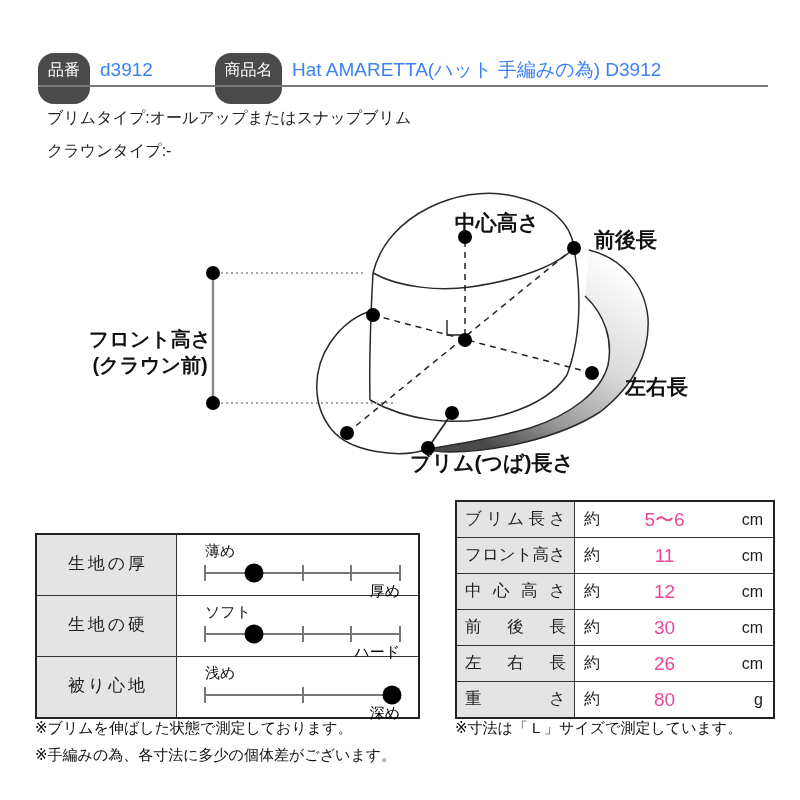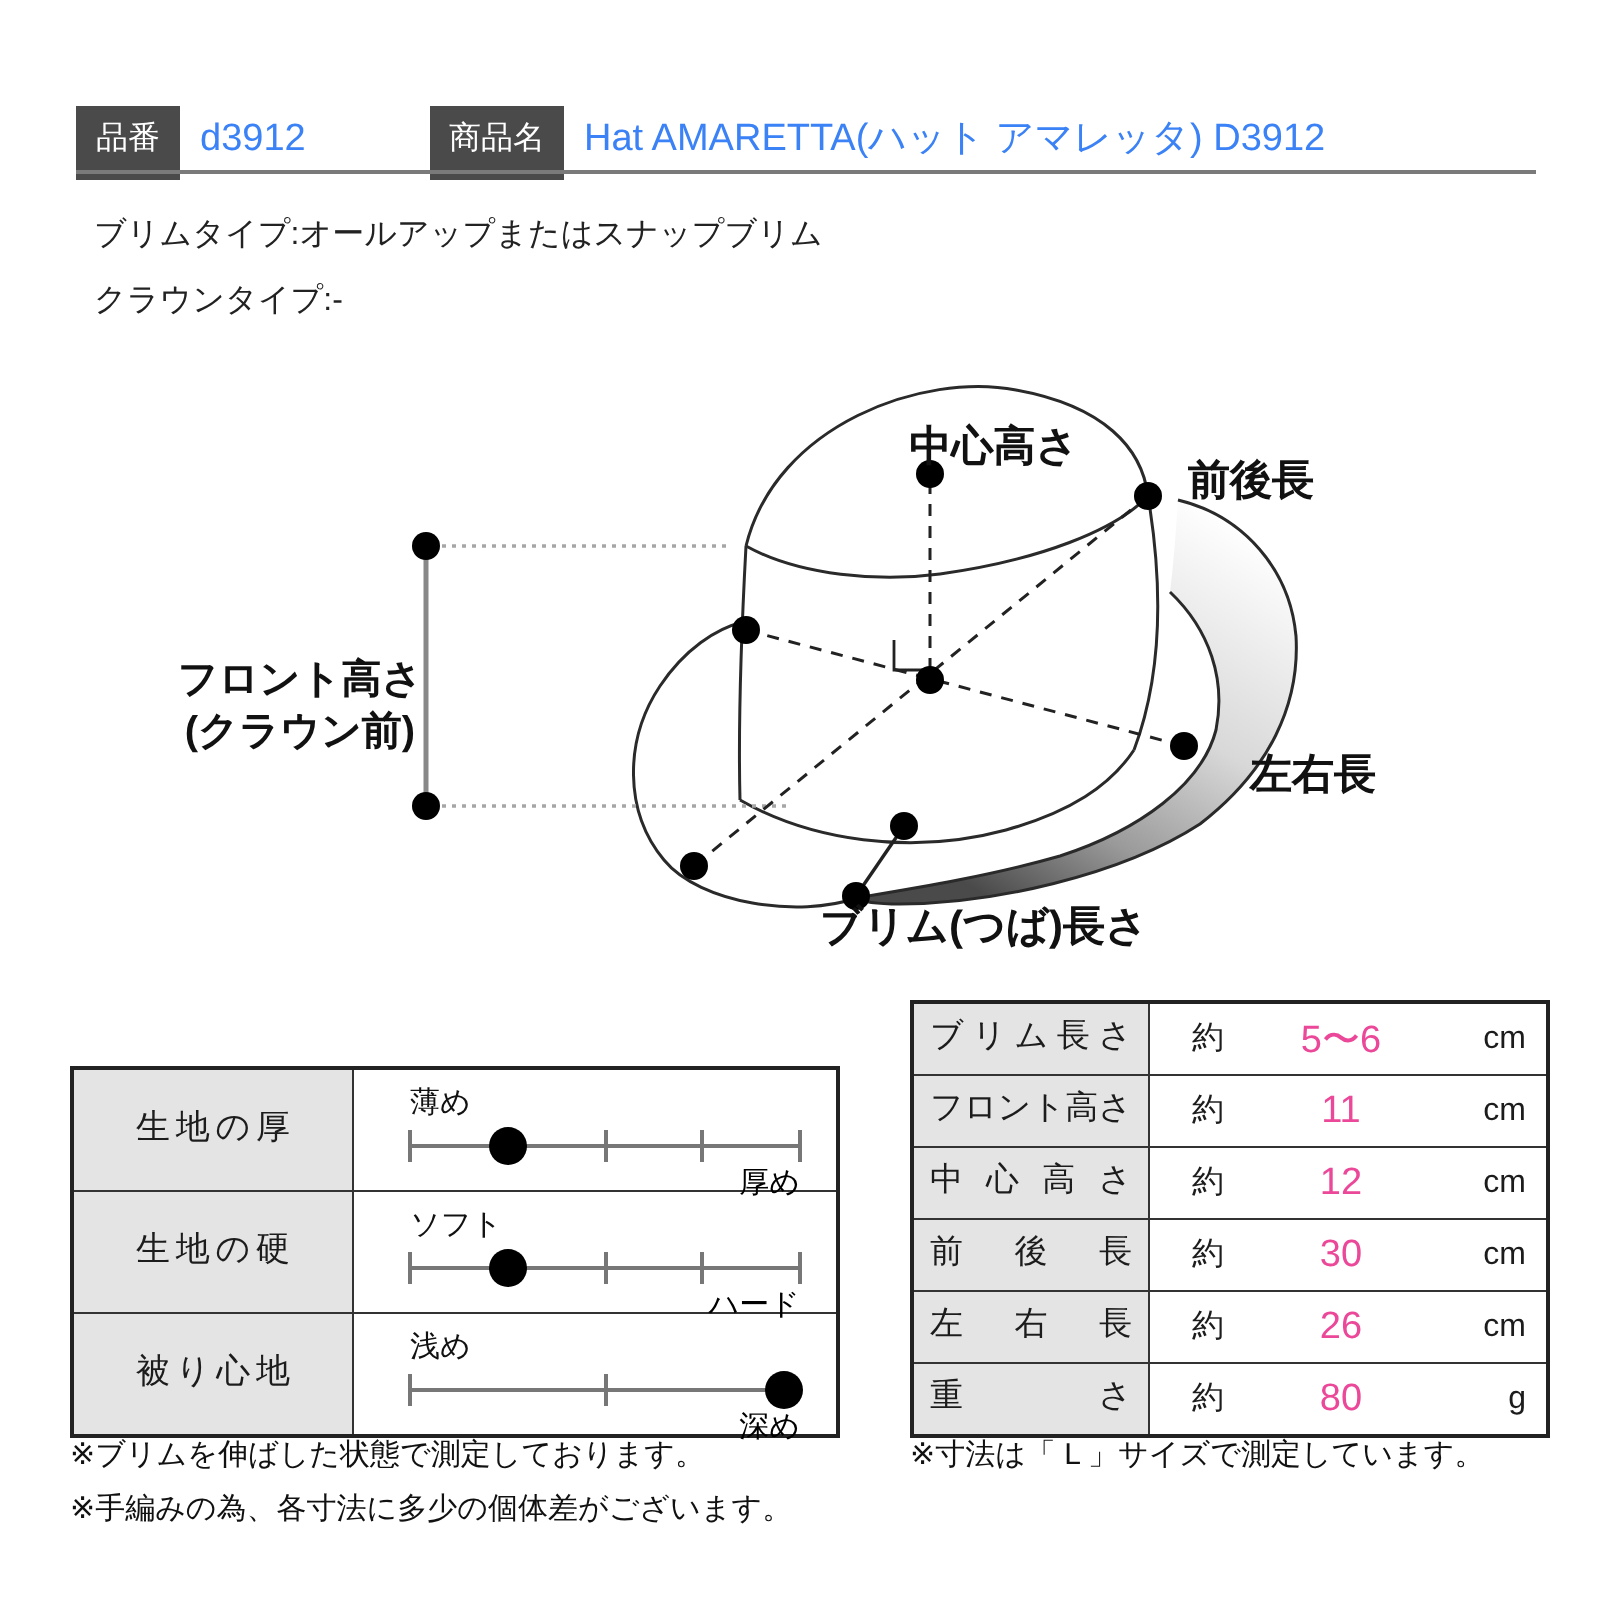--- a/index.html
+++ b/index.html
@@ -5,22 +5,22 @@
   html,body{margin:0;padding:0;}
   body{
     width:800px;height:800px;position:relative;overflow:hidden;
     background:#ffffff;
     font-family:"Liberation Sans","DejaVu Sans",sans-serif;
     color:#222;
   }
 
   
   .hdr-box{
-    position:absolute;top:53px;height:37px;line-height:33px;
-    background:#4a4a4a;color:#ffffff;text-align:center;font-size:16px;
+    position:absolute;top:53px;height:51px;line-height:33px;
+    background:#4a4a4a;color:#ffffff;text-align:center;font-size:16px;border-radius:16px;
   }
   #box-itemno{left:38px;width:52px;}
   #box-product{left:215px;width:67px;}
   .hdr-val{position:absolute;top:53px;height:33px;line-height:33px;font-size:19px;color:#3b82f6;}
   #val-itemno{left:100px;}
   #val-product{left:292px;}
   #hdr-rule{position:absolute;left:38px;top:85px;width:730px;height:2px;background:#7a7a7a;}
 
   
   #specs{position:absolute;left:47px;top:101px;font-size:16px;color:#222;}
@@ -49,21 +49,21 @@
   .gtrack{position:absolute;left:28px;right:18px;top:29px;height:18px;}
   .gline{position:absolute;left:0;right:0;top:8px;height:2px;background:#777;}
   .tick{position:absolute;top:1px;width:2px;height:16px;background:#777;transform:translateX(-50%);}
   .dot{position:absolute;top:9px;width:19px;height:19px;border-radius:50%;background:#000;transform:translate(-50%,-50%);}
 
   
   #measure-table{
     position:absolute;left:455px;top:500px;width:320px;
     border:2px solid #222;box-sizing:border-box;background:#fff;
   }
-  .mrow{display:flex;height:35px;border-bottom:1px solid #333;gap:12px;}
+  .mrow{display:flex;height:35px;border-bottom:1px solid #333;}
   .mrow:last-child{border-bottom:none;}
   .mlabel{
     width:118px;box-sizing:border-box;border-right:1px solid #333;
     background:#e4e4e4;font-size:16.5px;color:#1c1c1c;
     line-height:33px;padding:0 8px;
     text-align:justify;text-align-last:justify;
   }
   .mvalcell{flex:1;display:flex;align-items:center;}
   .approx{margin-left:9px;font-size:16px;color:#1c1c1c;}
   .mval{flex:1;text-align:center;font-size:19px;color:#ec4899;}
@@ -73,21 +73,21 @@
   .note{font-size:15px;color:#111;line-height:27px;}
   #notes-left{position:absolute;left:35px;top:714px;}
   #note-right{position:absolute;left:455px;top:714px;}
 </style>
 </head>
 <body>
 
 <div class="hdr-box" id="box-itemno">品番</div>
 <div class="hdr-val" id="val-itemno">d3912</div>
 <div class="hdr-box" id="box-product">商品名</div>
-<div class="hdr-val" id="val-product">Hat AMARETTA(ハット アマレッタ) D3912</div>
+<div class="hdr-val" id="val-product">Hat AMARETTA(ハット 手編みの為) D3912</div>
 <div id="hdr-rule"></div>
 
 <div id="specs">
   <div class="spec-line">ブリムタイプ:オールアップまたはスナップブリム</div>
   <div class="spec-line">クラウンタイプ:-</div>
 </div>
 
 <svg id="diagram" width="800" height="330" viewBox="0 185 800 330">
   <defs>
     <linearGradient id="brimGrad" x1="0.85" y1="0.05" x2="0.25" y2="0.95">

